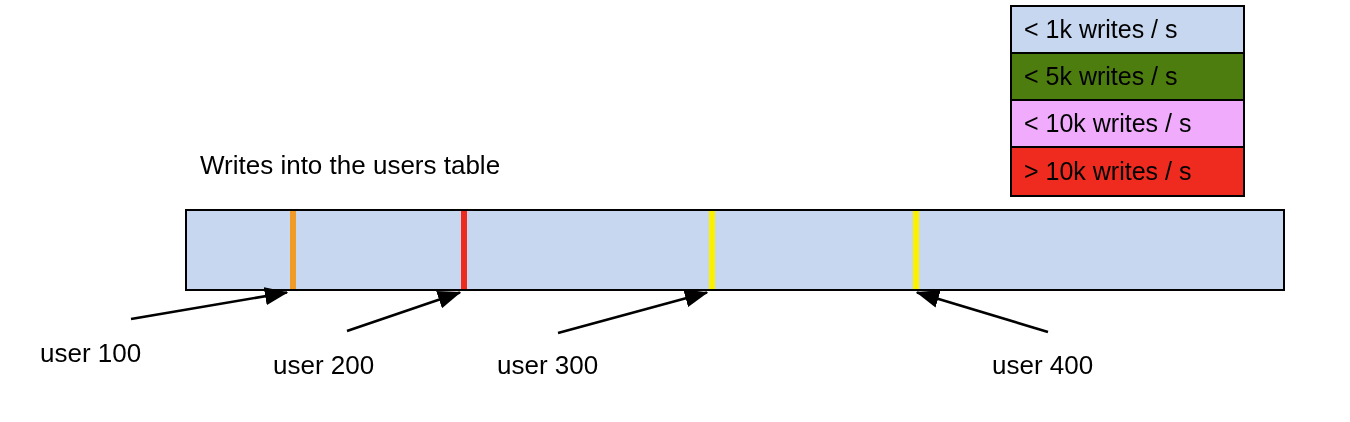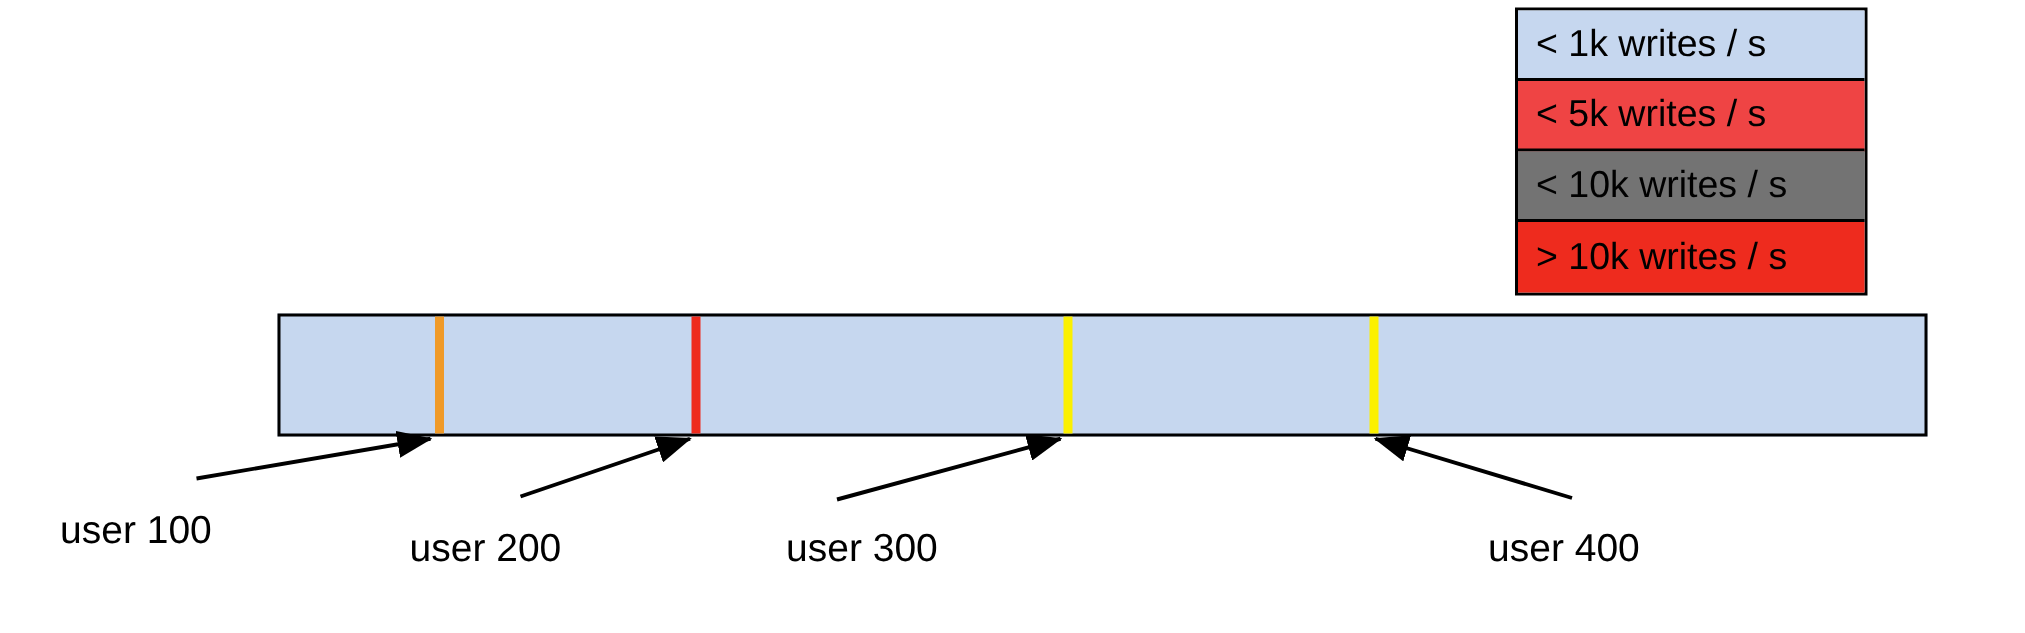--- a/index.html
+++ b/index.html
@@ -106,31 +106,32 @@
 </style>
 </head>
 <body>
 
 <div id="diagram-root">
 
   <div class="legend">
     <div class="legend-row" style="background: rgb(198, 215, 239);">
       <span class="legend-label">&lt; 1k writes / s</span>
     </div>
-    <div class="legend-row" style="background: #ef4444;">
+    <div class="legend-row" style="background: #4d7c0f;">
       <span class="legend-label">&lt; 5k writes / s</span>
     </div>
-    <div class="legend-row" style="background: #737373;">
+    <div class="legend-row" style="background: #f0abfc;">
       <span class="legend-label">&lt; 10k writes / s</span>
     </div>
     <div class="legend-row" style="background: rgb(238, 43, 30);">
       <span class="legend-label">&gt; 10k writes / s</span>
     </div>
   </div>
 
+  <div class="chart-title">Writes into the users table</div>
 
   <div class="bar-wrap">
     <div class="bar" style="background: rgb(198, 215, 239);"></div>
     <div class="stripe" style="background: rgb(240, 154, 40); left: 9.5%;"></div>
     <div class="stripe" style="background: rgb(238, 43, 30); left: 25.1%;"></div>
     <div class="stripe" style="background: rgb(251, 240, 0); left: 47.6%;"></div>
     <div class="stripe" style="background: rgb(251, 240, 0); left: 66.2%;"></div>
   </div>
 
   <svg class="arrow-layer" viewBox="0 0 1350 422" width="1350" height="422">
@@ -140,16 +141,16 @@
       </marker>
     </defs>
     <line x1="131" y1="319" x2="287" y2="292.5" stroke="#000000" stroke-width="2.6" marker-end="url(#arrowhead)"></line>
     <line x1="347" y1="331" x2="460" y2="292.5" stroke="#000000" stroke-width="2.6" marker-end="url(#arrowhead)"></line>
     <line x1="558" y1="333" x2="707" y2="292.5" stroke="#000000" stroke-width="2.6" marker-end="url(#arrowhead)"></line>
     <line x1="1048" y1="332" x2="917" y2="292.5" stroke="#000000" stroke-width="2.6" marker-end="url(#arrowhead)"></line>
   </svg>
 
   <div class="callout-label" style="left:40px;  top:338px;">user 100</div>
   <div class="callout-label" style="left:273px; top:350px;text-align:right;">user 200</div>
-  <div class="callout-label" style="left:524px; top:350px;text-align:right;">user 300</div>
+  <div class="callout-label" style="left:497px; top:350px;text-align:right;">user 300</div>
   <div class="callout-label" style="left:992px; top:350px;">user 400</div>
 
 </div>
 
 </body></html>

